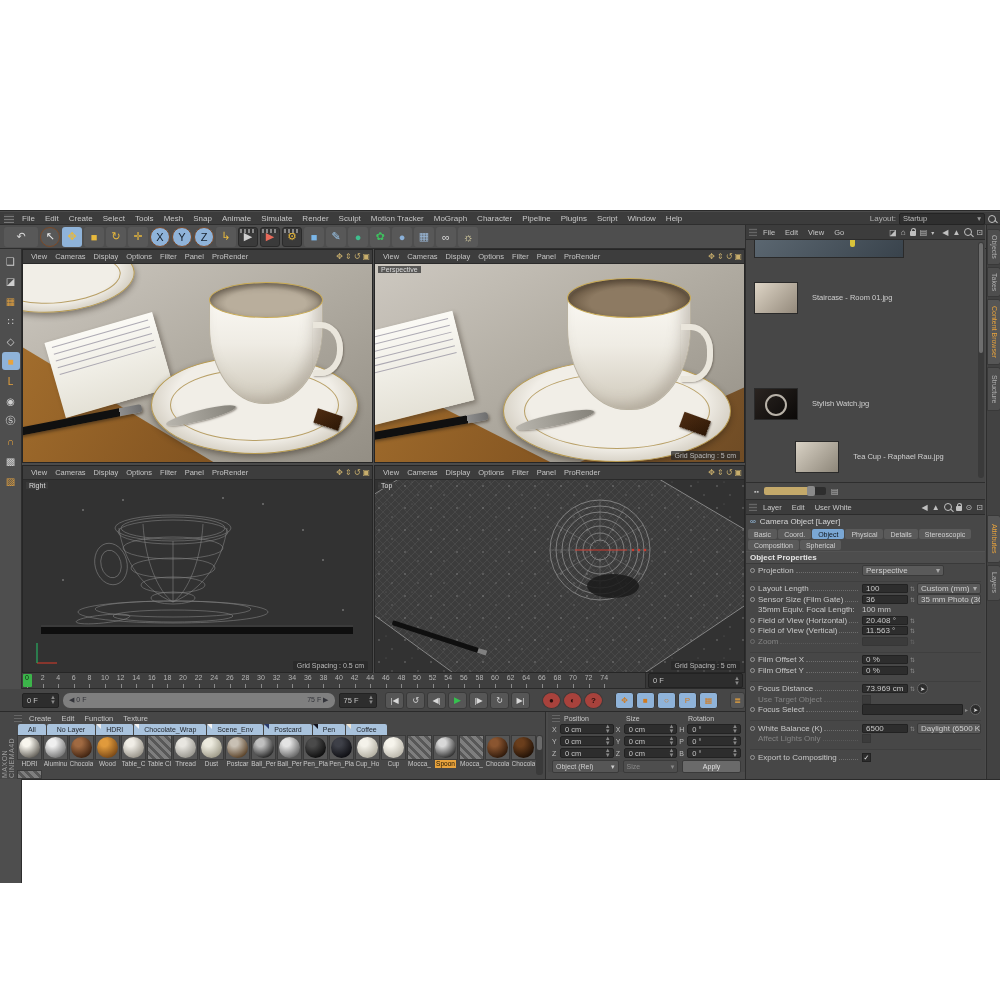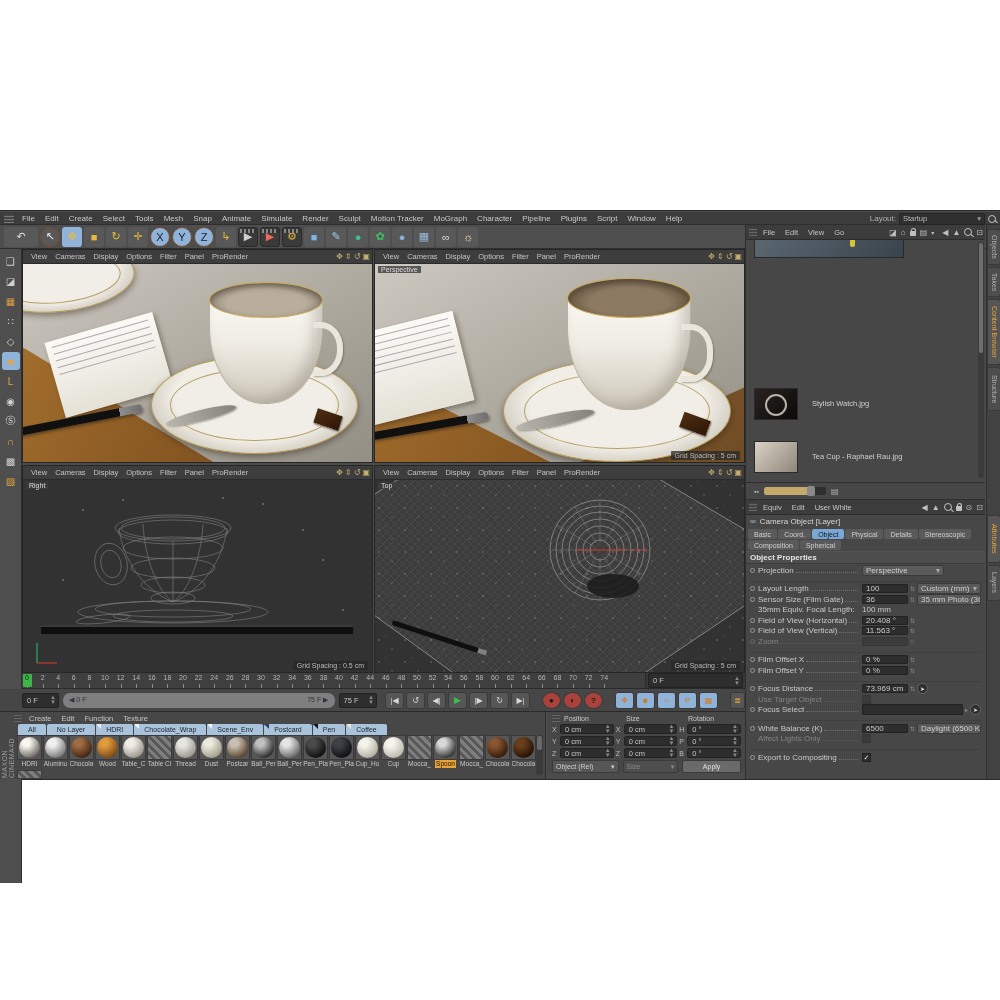--- a/index.html
+++ b/index.html
@@ -836,45 +836,49 @@
       </div>
       <div class="flist" id="flist">
         <div class="fscroll">
             <i></i>
           </div>
       <div class="fitem" style="top: -22px;">
             <span class="fthumb" style="background: linear-gradient(135deg, rgb(92, 104, 114), rgb(57, 67, 76)); width: 150px; height: 26px;">
               <span style="position: absolute; left: 64%; top: 10%; width: 5px; height: 12px; background: rgb(216, 194, 58); border-radius: 2px;"></span>
             </span>
           </div>
+          <div class="fitem" style="top: 31px;">
+            <span class="fthumb" style="background: linear-gradient(135deg, rgb(222, 213, 198), rgb(147, 137, 123));"></span>
+            <span class="flabel">Staircase - Room 01.jpg</span>
+          </div>
           <div class="fitem" style="top: 137px;">
             <span class="fthumb" style="background: linear-gradient(135deg, rgb(42, 36, 32), rgb(11, 9, 8));">
               <span style="position: absolute; left: 10px; top: 5px; width: 22px; height: 22px; border: 2px solid rgb(184, 178, 168); border-radius: 50%; box-sizing: border-box;"></span>
             </span>
             <span class="flabel">Stylish Watch.jpg</span>
           </div>
-          <div class="fitem" style="top: 190px;">
+          <div class="fitem" style="top: 190px; justify-content: center;">
             <span class="fthumb" style="background: linear-gradient(135deg, rgb(217, 210, 197), rgb(141, 134, 121));"></span>
             <span class="flabel">Tea Cup - Raphael Rau.jpg</span>
           </div>
         </div>
       <div class="fsliderrow">
         <span style="color:#bbb;font-size:7px;">▪▪</span>
         <span class="fslider">
             <span class="fill"></span>
             <span class="knob"></span>
           </span>
         <span style="color:#bbb;font-size:8px;">▤</span>
       </div>
 
       <div class="amgr">
         <div class="rmenu">
           <span style="width:8px;height:8px;background:repeating-linear-gradient(0deg,#666 0 1px,#444 1px 3px);"></span>
           <span style="display:flex;">
-              <span class="mi">Equiv</span>
+              <span class="mi">Layer</span>
               <span class="mi">Edit</span>
               <span class="mi">User White</span>
             </span>
           <span class="rmenu-icons">
             <span>◀</span>
             <span>▲</span>
             <span class="mag"></span>
             <span class="lockic"></span>
             <span>⊙</span>
             <span>⊡</span>

